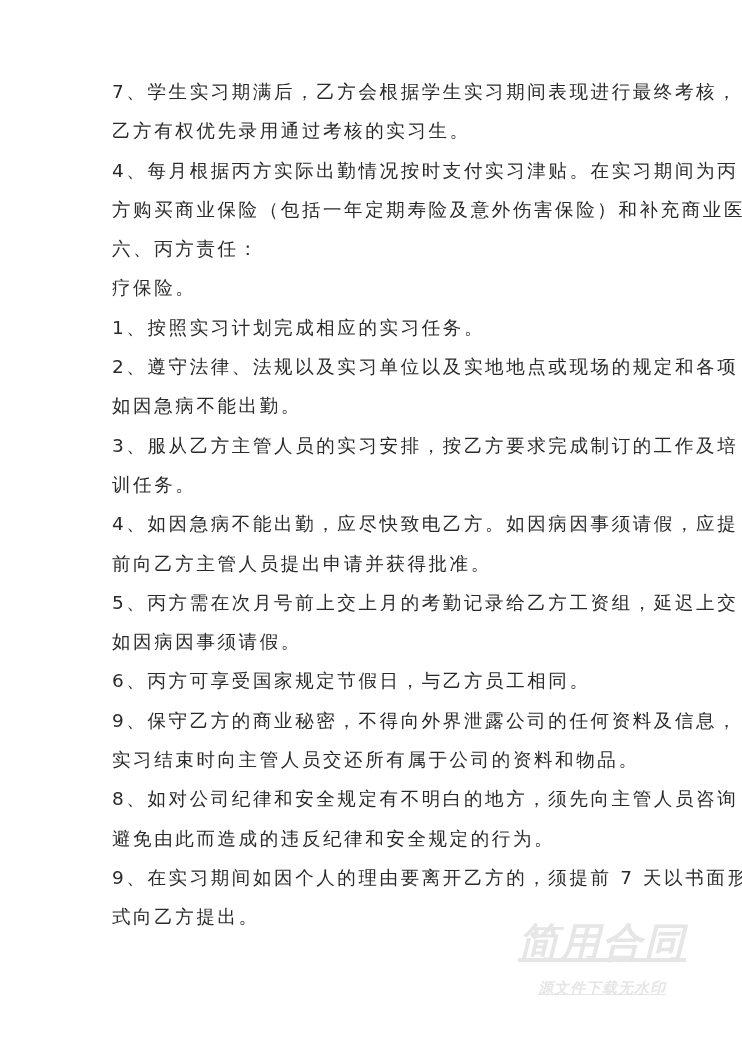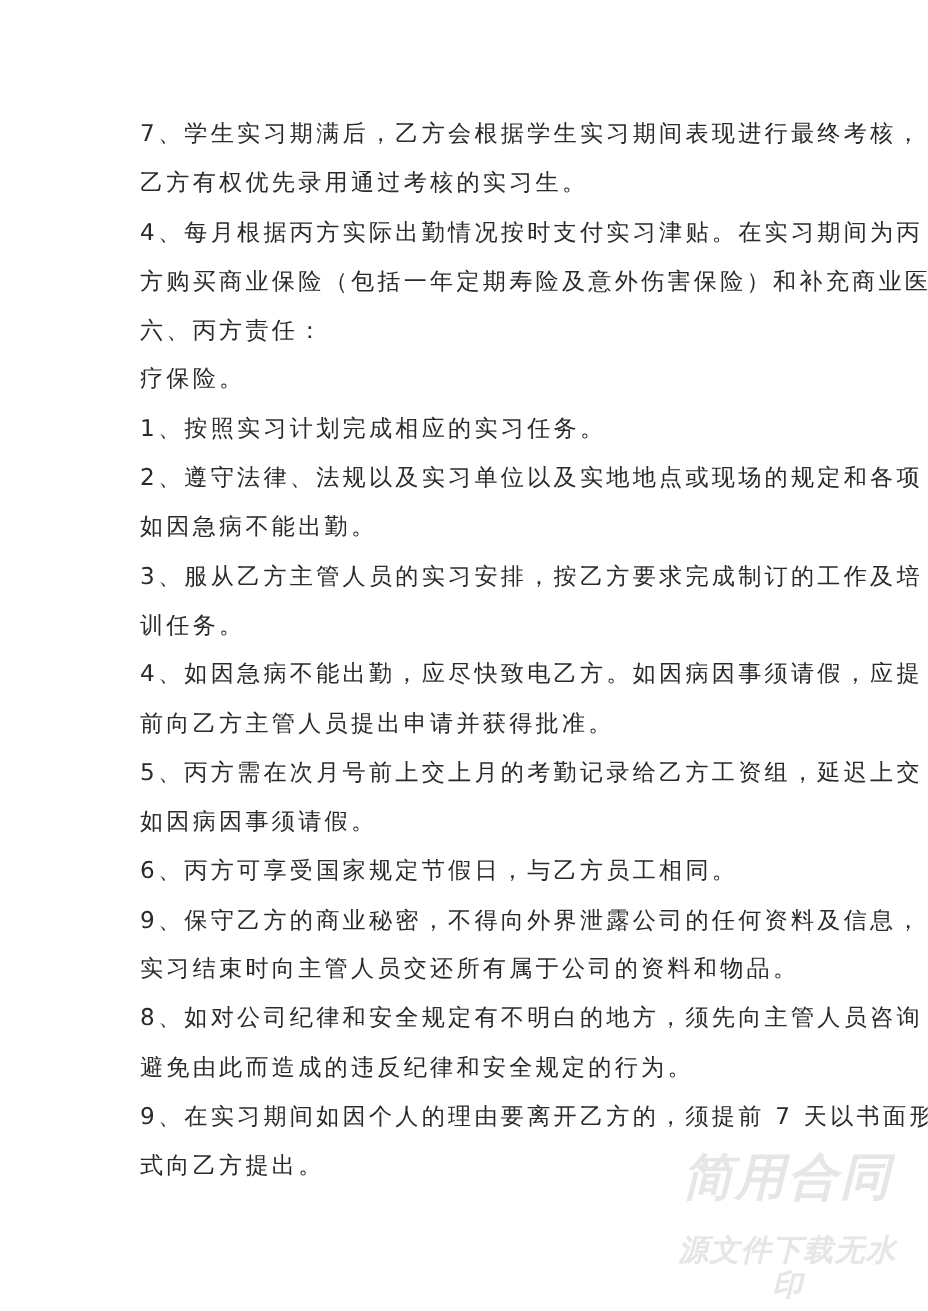--- a/index.html
+++ b/index.html
@@ -11,51 +11,52 @@
       width: 742px;
       height: 1049px;
       position: relative;
       overflow: hidden;
       font-family: "DejaVu Sans", "Liberation Sans", sans-serif;
       color: #2a2a2a;
     }
     .page {
       position: absolute;
       left: 112px;
-      top: 88px;
+      top: 72px;
       width: 540px;
     }
     .line {
       height: 39.3px;
       line-height: 39.3px;
       font-size: 18.5px;
       letter-spacing: 2.6px;
       white-space: nowrap;
     }
     .watermark {
       position: absolute;
-      left: 540px;
+      left: 512px;
       top: 918px;
       width: 180px;
       text-align: center;
       color: #e6e6e6;
       font-weight: bold;
       font-style: italic;
       user-select: none;
+      text-decoration: underline;
     }
     .wm-title {
       font-size: 40px;
       letter-spacing: 2px;
       line-height: 48px;
     }
     .wm-sub {
-      font-size: 24px;
+      font-size: 15px;
       letter-spacing: 1px;
       line-height: 28px;
-      margin-top: 20px;
+      margin-top: 8px;
     }
   </style>
 </head>
 <body>
 
 <div class="page">
   <div class="line">7、学生实习期满后，乙方会根据学生实习期间表现进行最终考核，</div>
   <div class="line">乙方有权优先录用通过考核的实习生。</div>
   <div class="line">4、每月根据丙方实际出勤情况按时支付实习津贴。在实习期间为丙</div>
   <div class="line">方购买商业保险（包括一年定期寿险及意外伤害保险）和补充商业医</div>

